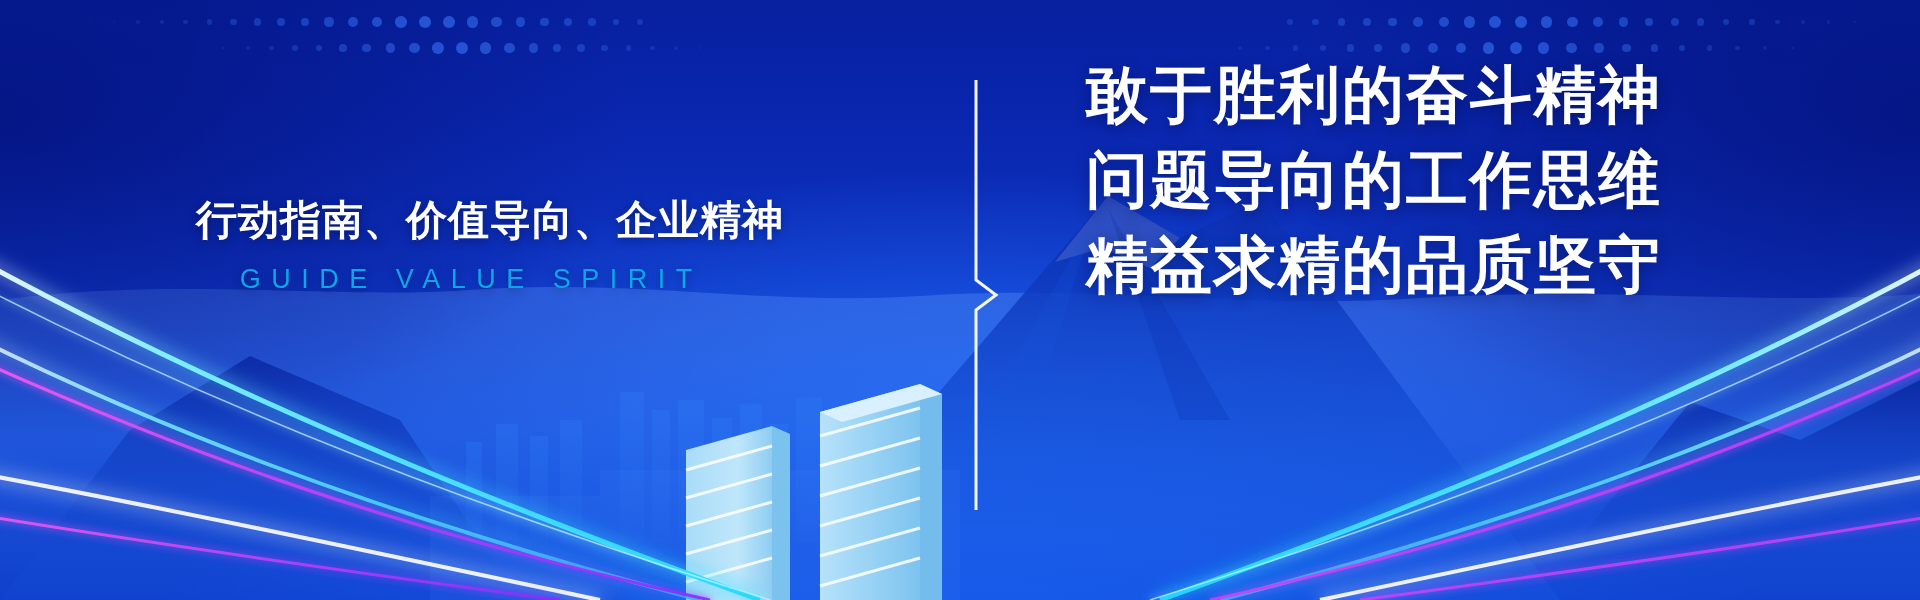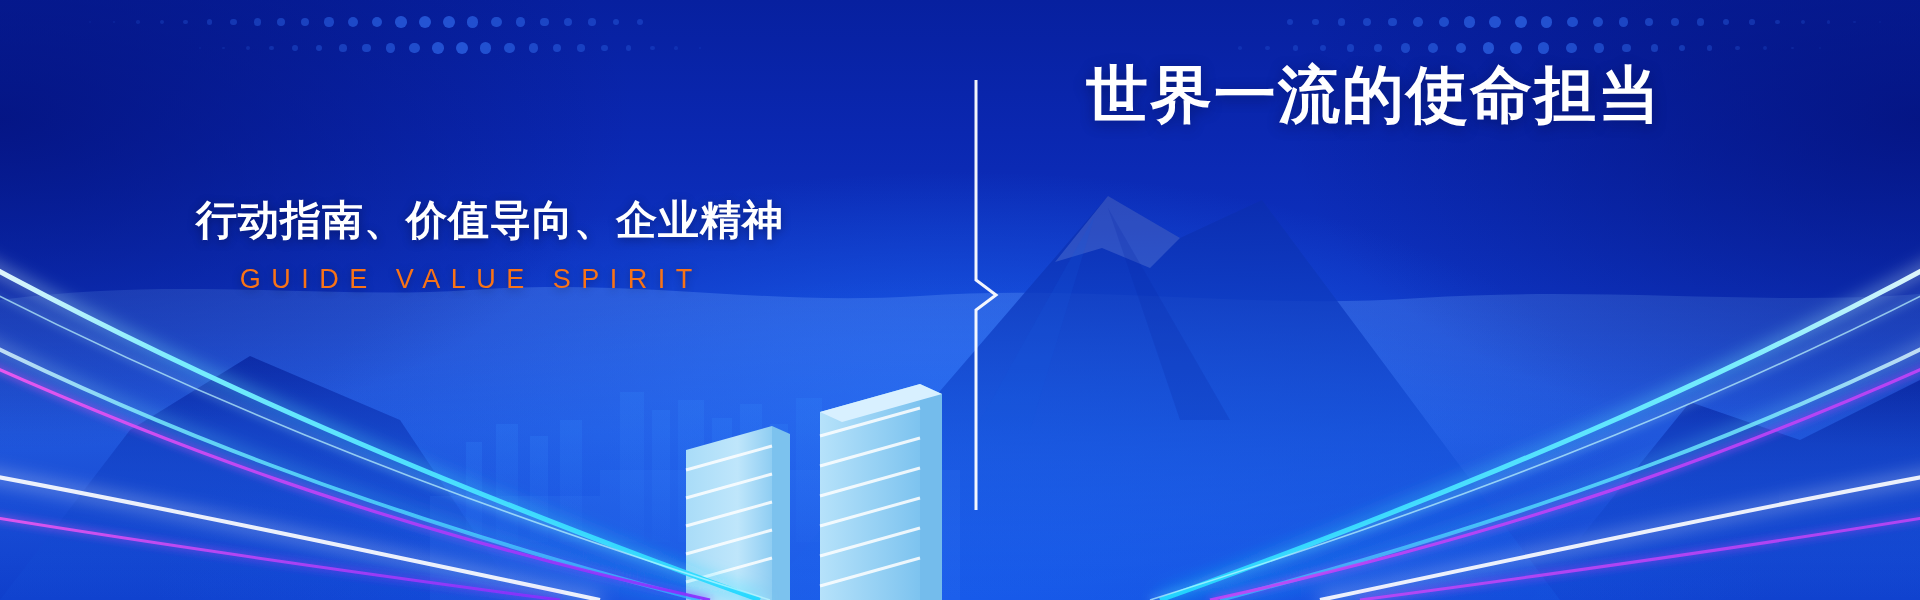--- a/index.html
+++ b/index.html
@@ -54,21 +54,21 @@
   }
   .left-title{
     color:#ffffff;
     font-size:41px; font-weight:700;
     letter-spacing:1px; line-height:1.12;
     white-space:nowrap;
     text-shadow:0 2px 10px rgba(0,0,20,.38);
   }
   .left-sub{
     margin-top:20px;
-    color:#f97316;
+    color:#0ea5e9;
     font-size:27px; font-weight:400;
     letter-spacing:10.5px;
     text-indent:10.5px;
     white-space:nowrap;
     text-shadow:0 2px 8px rgba(0,0,20,.35);
   }
 
   
   .divider{ position:absolute; left:962px; top:80px; width:66px; height:430px; }
   .divider svg{ width:100%; height:100%; display:block; }
@@ -354,16 +354,18 @@
     <div class="left-sub">GUIDE VALUE SPIRIT</div>
   </div>
 
   <div class="divider">
     <svg viewBox="0 0 66 430" preserveAspectRatio="none">
       <path d="M14,0 L14,200 L34,215 L14,230 L14,430" fill="none" stroke="#ffffff" stroke-width="3" opacity=".95"></path>
     </svg>
   </div>
 
   <div class="right-block">
-    <div class="right-line">世界一流的使命担当</div>
+    <div class="right-line">敢于胜利的奋斗精神</div>
+    <div class="right-line">问题导向的工作思维</div>
+    <div class="right-line">精益求精的品质坚守</div>
   </div>
 
 </div>
 
 </body></html>

